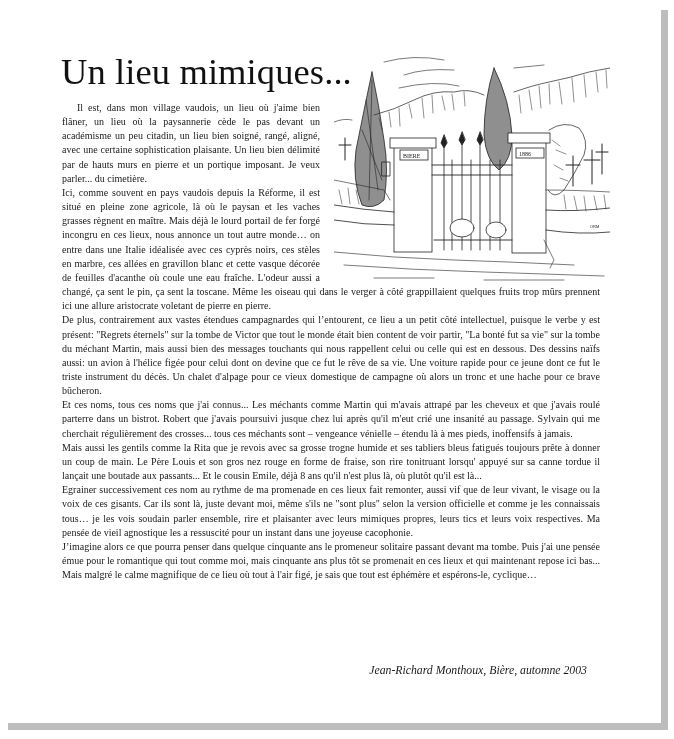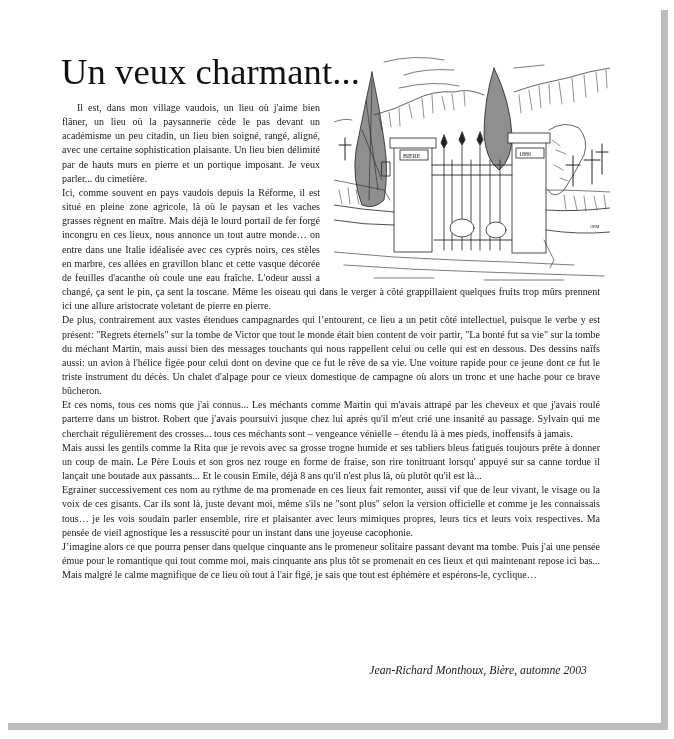--- a/index.html
+++ b/index.html
@@ -15,21 +15,21 @@
   .indent { text-indent:15px; }
   .signature { position:absolute; right:74px; top:664px; font-style:italic; font-size:11.75px; }
 </style>
 </head>
 <body>
 
 <div class="shadow-right"></div>
 <div class="shadow-bottom"></div>
 
 <div class="page">
-  <h1 class="title">Un veux charmant...</h1>
+  <h1 class="title">Un lieu mimiques...</h1>
 
   <svg class="drawing" viewBox="0 0 276 242" xmlns="http://www.w3.org/2000/svg" fill="none" stroke="#222" stroke-width="0.8" stroke-linecap="round">
 
     <path d="M50 22 Q80 14 110 20 M120 30 Q90 28 70 35 M180 28 L210 25 M65 48 Q100 40 125 46" stroke-width="0.6"></path>
 
     <path d="M40 75 Q60 70 80 60 Q100 50 120 52 Q135 48 150 55" stroke-width="0.7"></path>
     <path d="M45 78 l3 12 M55 72 l2 15 M65 68 l1 18 M75 64 l3 14 M88 58 l2 20 M98 55 l1 18 M108 56 l3 14 M118 54 l2 16 M130 52 l1 14" stroke-width="0.5"></path>
     <path d="M180 52 Q200 45 215 42 Q235 38 255 32 Q265 30 276 28" stroke-width="0.7"></path>
     <path d="M185 55 l2 18 M195 50 l3 20 M205 46 l2 22 M215 44 l1 20 M225 42 l3 22 M238 38 l2 24 M250 35 l2 22 M262 32 l2 20 M272 30 l1 18" stroke-width="0.5"></path>
     <path d="M0 82 Q10 78 18 80" stroke-width="0.6"></path>

